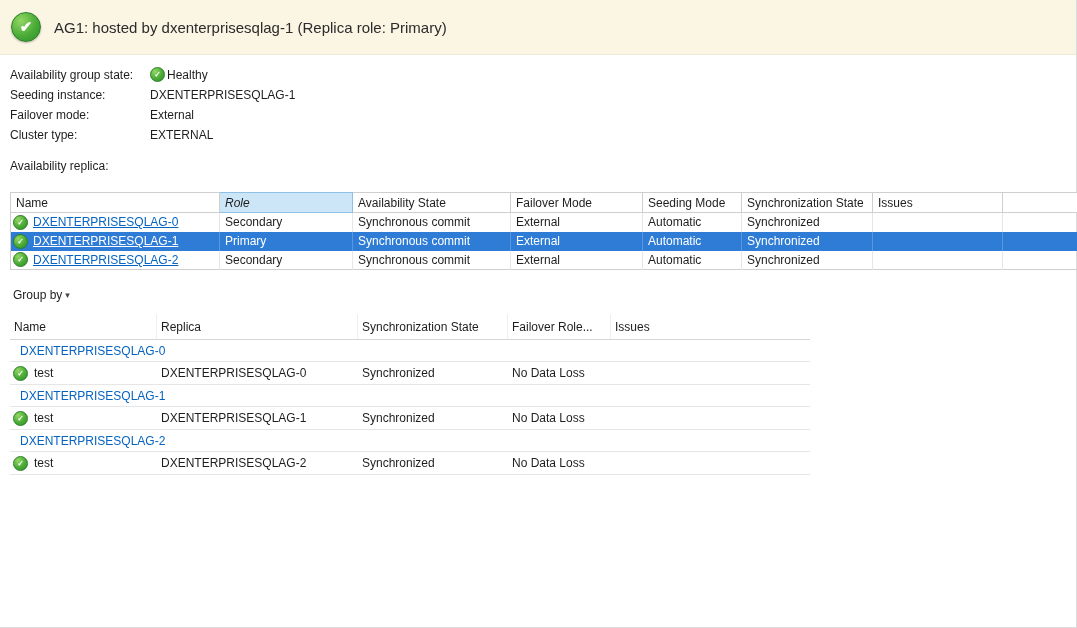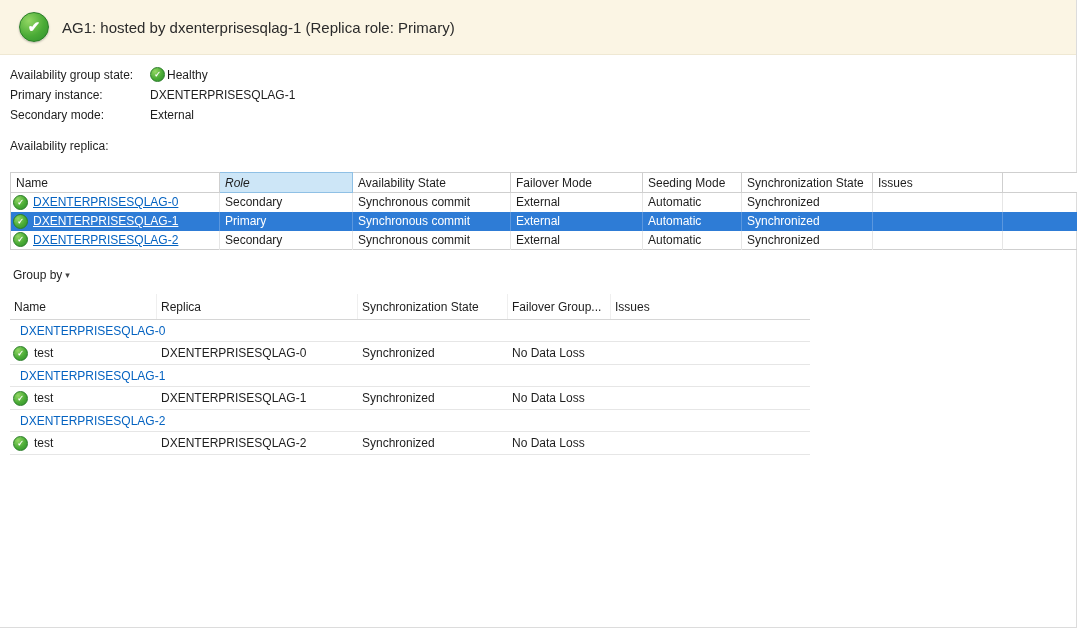--- a/index.html
+++ b/index.html
@@ -11,21 +11,21 @@
   }
   .viewport {
     width: 1077px; height: 628px; box-sizing: border-box;
     border-right: 1px solid #dcdcdc; border-bottom: 1px solid #dcdcdc;
   }
 
   
   .header {
     height: 55px; background: #fbf5e4;
     display: flex; align-items: center; gap: 13px;
-    padding-left: 19px; box-sizing: border-box;
+    padding-left: 11px; box-sizing: border-box;
     border-bottom: 1px solid #efe8d3;
   }
   .header-title { font-size: 15px; color: #2b2b2b; }
 
   
   .big-check {
     width: 28px; height: 28px; border-radius: 50%;
     background: radial-gradient(circle at 32% 28%, #93d764 0%, #4aab36 55%, #2f8f2d 100%);
     border: 1px solid #2a7d28; box-shadow: 0 1px 2px rgba(0,0,0,.25);
     display: flex; align-items: center; justify-content: center; flex: 0 0 auto;
@@ -112,26 +112,30 @@
   
   <div class="status-section">
     <div class="status-row">
       <span class="status-label">Availability group state:</span>
       <span class="status-value">
         <span class="small-check"></span>
         <span>Healthy</span>
       </span>
     </div>
     <div class="status-row">
-      <span class="status-label">Primary instance:</span>
+      <span class="status-label">Seeding instance:</span>
       <span class="status-value">DXENTERPRISESQLAG-1</span>
     </div>
     <div class="status-row">
-      <span class="status-label">Secondary mode:</span>
+      <span class="status-label">Failover mode:</span>
       <span class="status-value">External</span>
+    </div>
+    <div class="status-row">
+      <span class="status-label">Cluster type:</span>
+      <span class="status-value">EXTERNAL</span>
     </div>
   </div>
 
   
   <div class="section-label">Availability replica:</div>
 
   <table class="replica">
     <colgroup>
       <col style="width:209px">
         <col style="width:133px">
@@ -208,21 +212,21 @@
     <span>Group by</span>
     <span class="caret">▾</span>
   </div>
 
   
   <div class="db">
     <div class="db-header">
       <div class="db-hcell w-name">Name</div>
       <div class="db-hcell w-replica">Replica</div>
       <div class="db-hcell w-sync">Synchronization State</div>
-      <div class="db-hcell w-fail">Failover Group...</div>
+      <div class="db-hcell w-fail">Failover Role...</div>
       <div class="db-hcell w-issues">Issues</div>
     </div>
 
     <div class="db-grouprow">
       <span>DXENTERPRISESQLAG-0</span>
     </div>
     <div class="db-row">
       <div class="db-cell first w-name">
         <span class="small-check"></span>
         <span>test</span>

